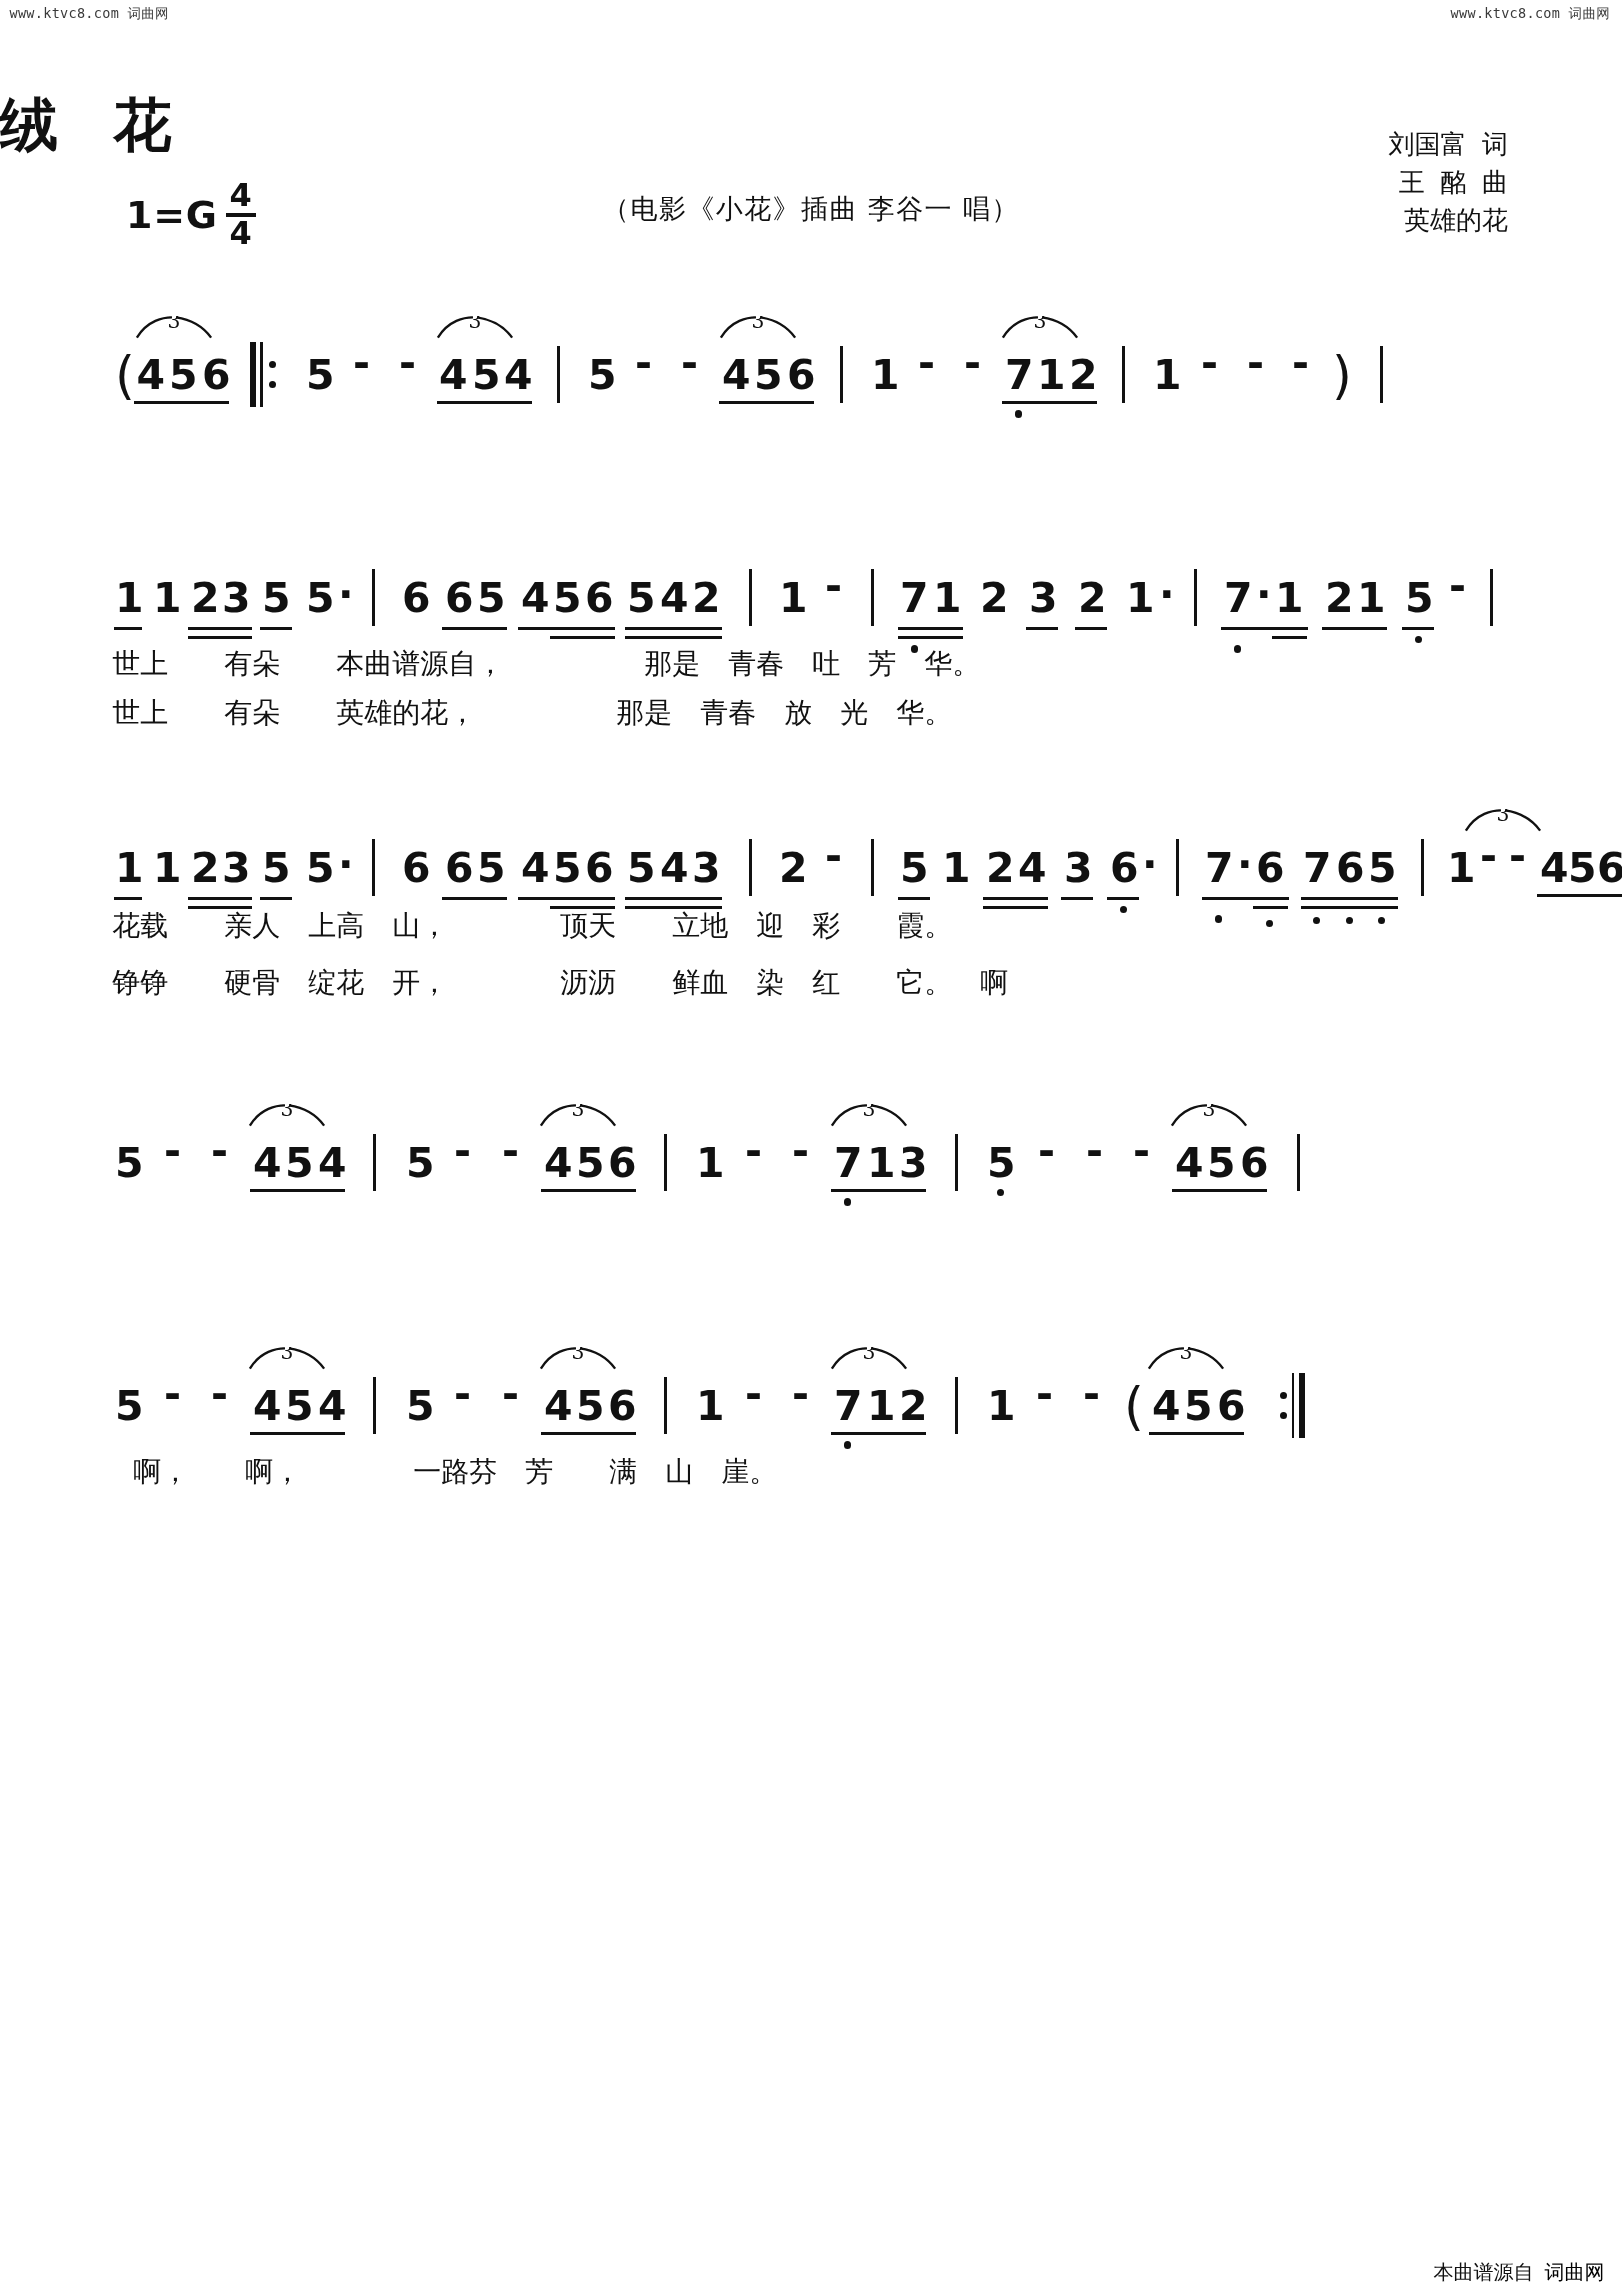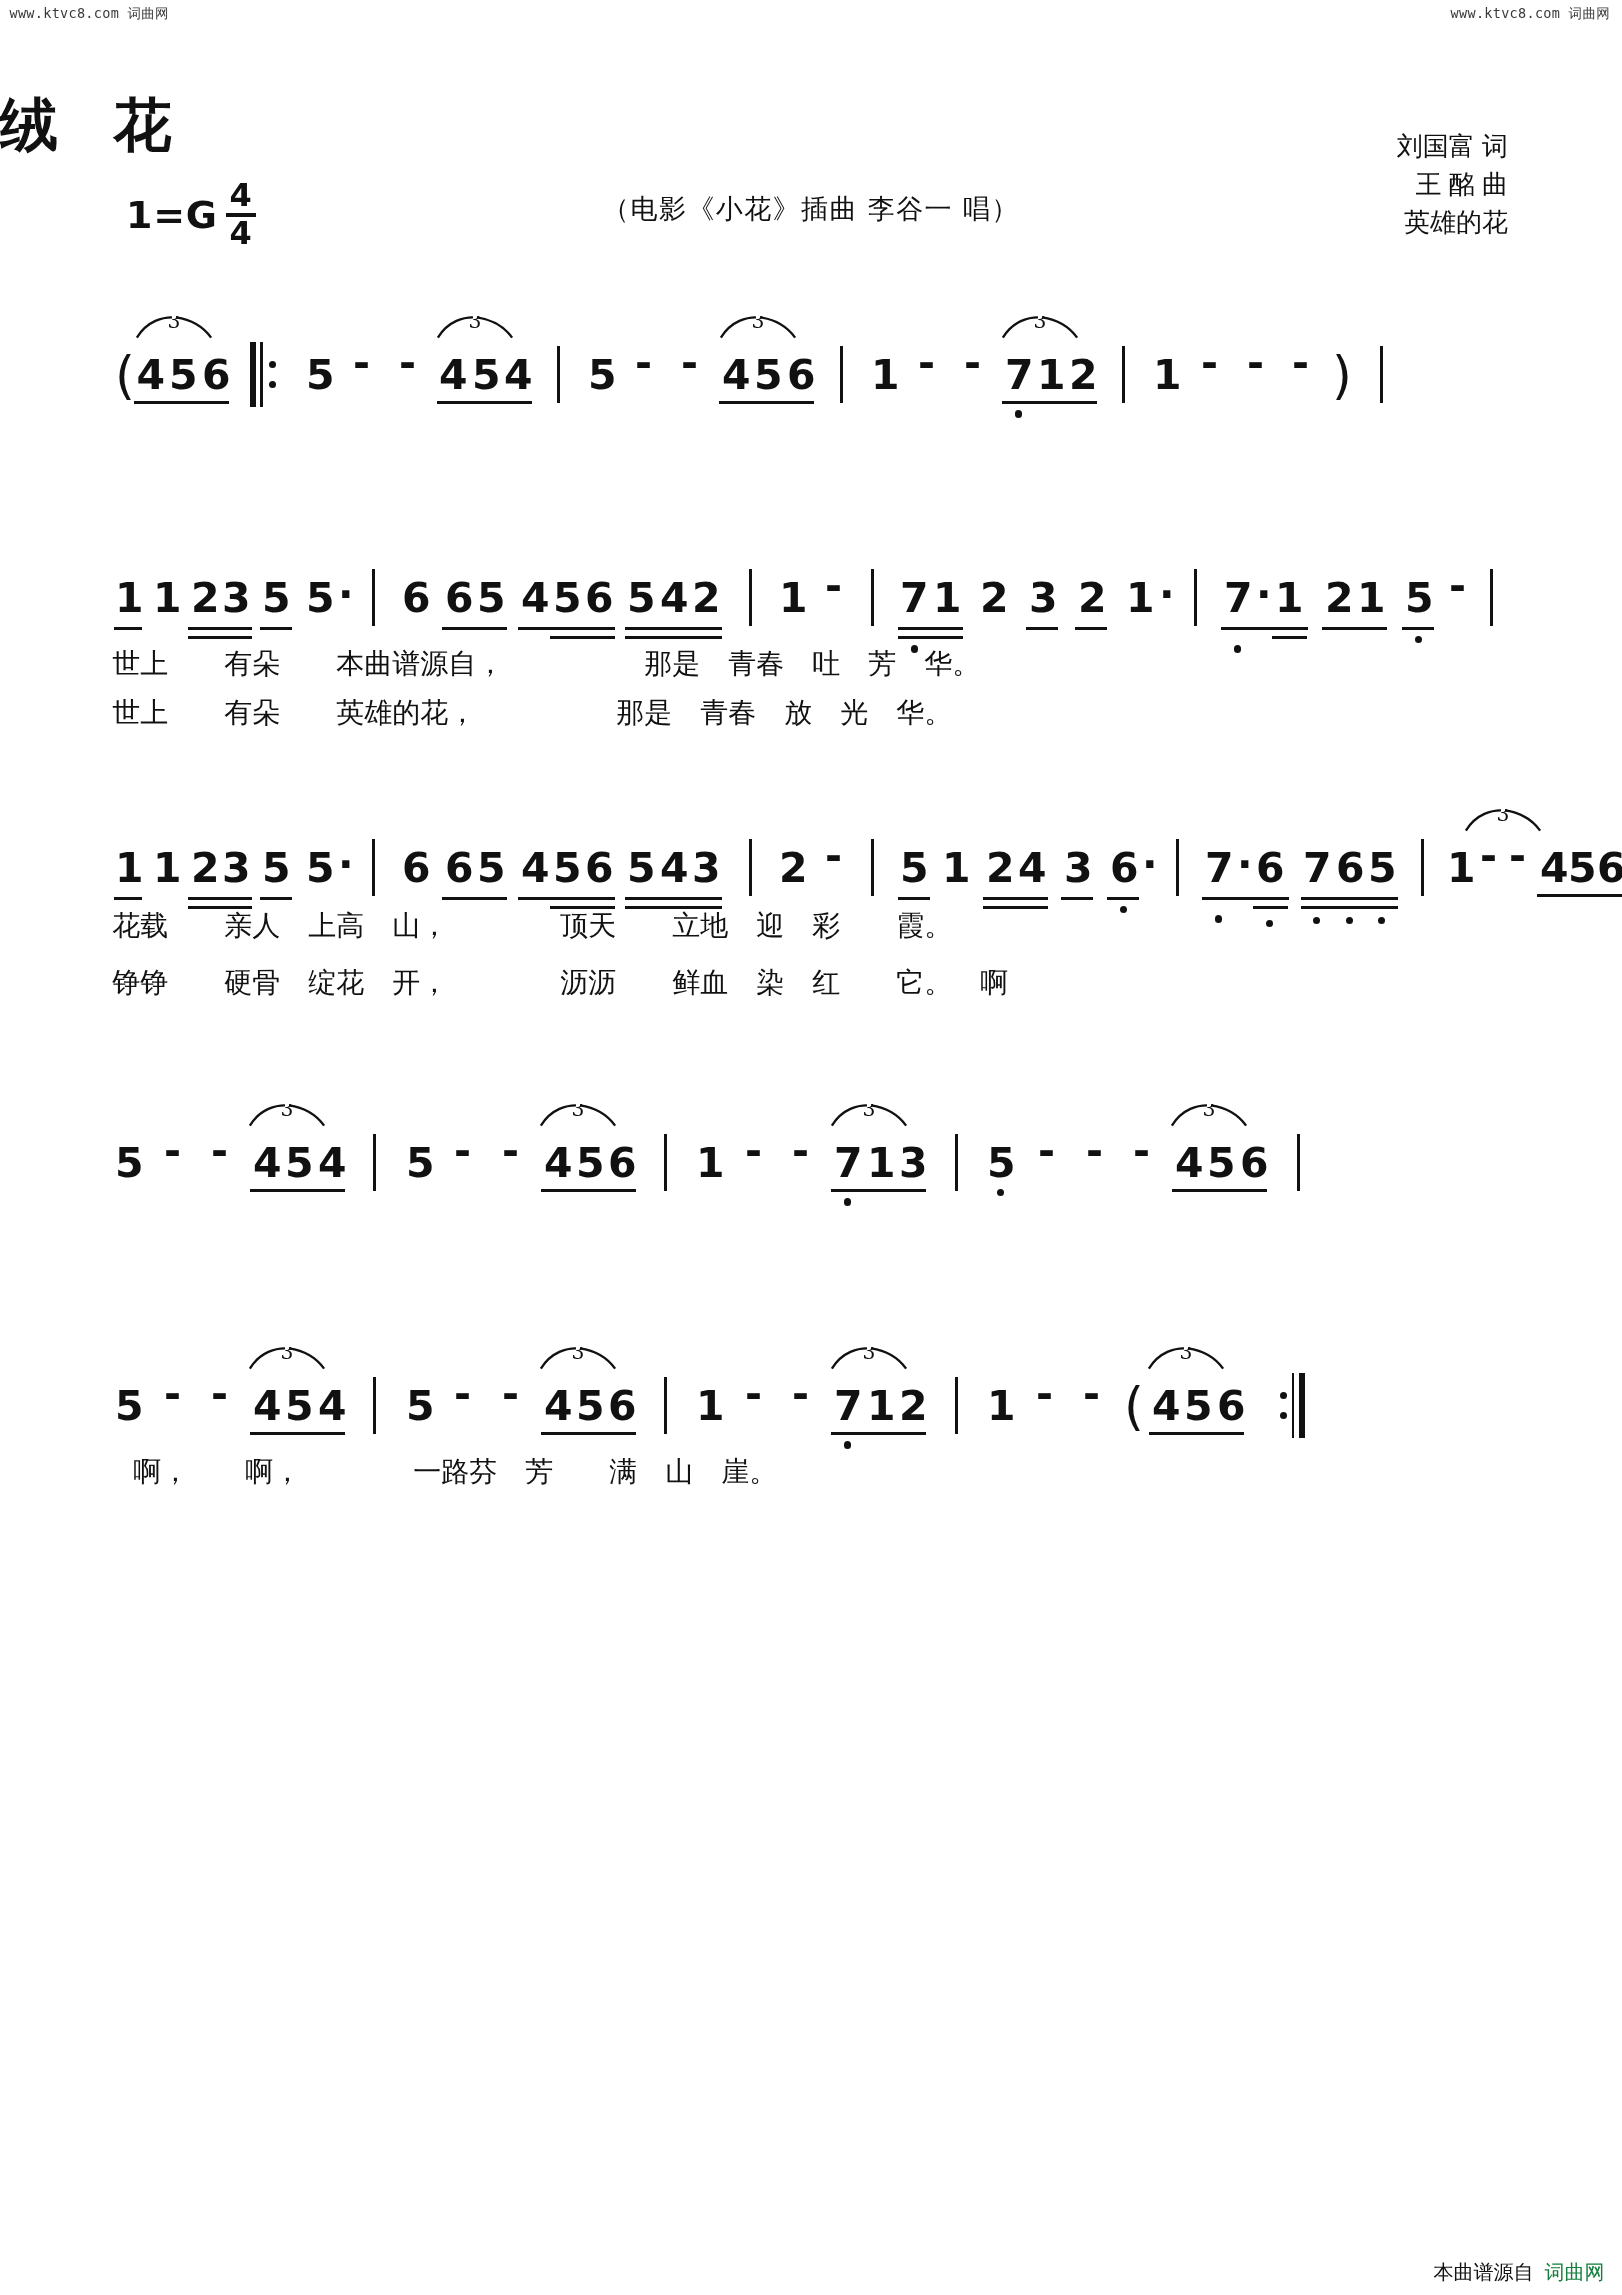--- a/index.html
+++ b/index.html
@@ -7,32 +7,32 @@
     width:1622px;height:2295px;position:relative;
     font-family:"Liberation Serif","DejaVu Serif",serif;
     color:#111111;overflow:hidden;
   }
   .wm{position:absolute;font-family:"DejaVu Sans Mono","Liberation Mono",monospace;
       font-size:13.5px;color:#3a3a3a;letter-spacing:0.3px;white-space:nowrap;}
   .wm-tl{left:9.5px;top:5.4px;}
   .wm-tr{right:12px;top:5.4px;}
   .footer{position:absolute;right:17.6px;bottom:9.5px;font-size:20px;white-space:nowrap;
           font-family:"Liberation Sans","DejaVu Sans",sans-serif;color:#111;}
-  .footer .pink{color:#15803d;margin-left:10.8px;margin-top:27px;}
+  .footer .pink{color:#000000;margin-left:10.8px;margin-top:27px;}
 
   
   .title{position:absolute;left:0;right:0;top:87px;text-align:left;
          font-size:58px;letter-spacing:17.6px;font-weight:700;
          font-family:"DejaVu Sans","Liberation Sans",sans-serif;}
   .subtitle{position:absolute;left:0;right:0;top:191px;text-align:center;
             font-size:27px;letter-spacing:1.4px;
             font-family:"DejaVu Sans","Liberation Sans",sans-serif;}
   .credits{position:absolute;right:114px;top:128px;text-align:right;line-height:1.46;}
   .credits div{font-size:26px;white-space:nowrap;
-               font-family:Liberation Sans, sans-serif;}
+               font-family:Liberation Mono, monospace;}
 
   .keysig{position:absolute;left:126px;top:181px;display:flex;align-items:center;
           font-family:"DejaVu Sans","Liberation Sans",sans-serif;}
   .keysig .kk{font-size:38px;font-weight:700;letter-spacing:0.7px;}
   .keysig .meter{display:inline-block;margin-left:8px;text-align:center;line-height:.92;
                  font-size:32px;font-weight:700;}
   .keysig .meter .top{display:block;}
   .keysig .meter .bar{display:block;height:3.4px;background:#111;margin:2.7px 0;width:30px;}
   .keysig .meter .bot{display:block;}
 

